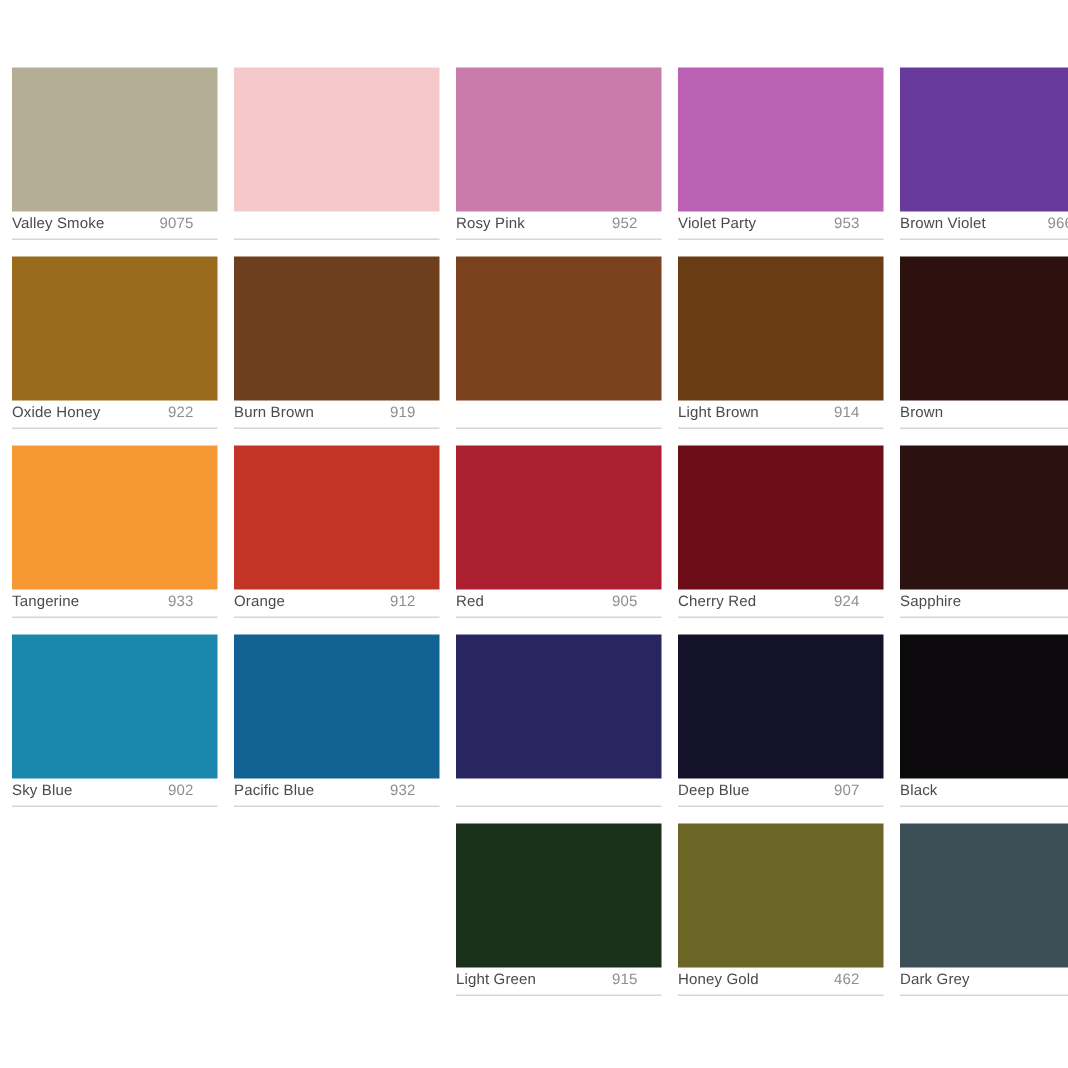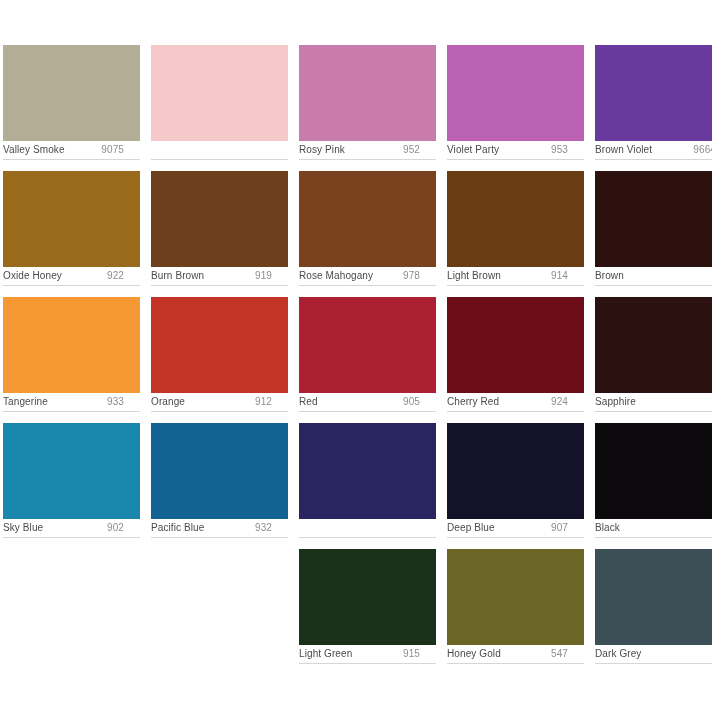--- a/index.html
+++ b/index.html
@@ -19,21 +19,21 @@
     height: 712px;
     background: #ffffff;
     box-sizing: border-box;
     padding: 45px 0 0 0;
   }
   .swatch-grid {
     display: grid;
     grid-template-columns: repeat(5, 137px);
     column-gap: 11px;
     row-gap: 11px;
-    padding-left: 3px;
+    padding-left: 8px;
   }
   .swatch-cell {
     width: 137px;
     height: 115px;
     position: relative;
     box-sizing: border-box;
   }
   .swatch-chip {
     width: 137px;
     height: 96px;
@@ -125,24 +125,20 @@
       <div class="swatch-cell">
         <div class="swatch-chip" style="background: rgb(110, 63, 29);"></div>
         <div class="swatch-caption">
           <span class="swatch-name">Burn Brown</span>
           <span class="swatch-code">919</span>
         </div>
         <div class="swatch-rule"></div>
       </div>
       <div class="swatch-cell">
         <div class="swatch-chip" style="background: rgb(122, 65, 31);"></div>
-        <div class="swatch-caption">
-          <span class="swatch-name">Rose Mahogany</span>
-          <span class="swatch-code">978</span>
-        </div>
         <div class="swatch-rule"></div>
       </div>
       <div class="swatch-cell">
         <div class="swatch-chip" style="background: rgb(105, 60, 19);"></div>
         <div class="swatch-caption">
           <span class="swatch-name">Light Brown</span>
           <span class="swatch-code">914</span>
         </div>
         <div class="swatch-rule"></div>
       </div>
@@ -234,21 +230,21 @@
         <div class="swatch-caption">
           <span class="swatch-name">Light Green</span>
           <span class="swatch-code">915</span>
         </div>
         <div class="swatch-rule"></div>
       </div>
       <div class="swatch-cell">
         <div class="swatch-chip" style="background: rgb(107, 101, 38);"></div>
         <div class="swatch-caption">
           <span class="swatch-name">Honey Gold</span>
-          <span class="swatch-code">547</span>
+          <span class="swatch-code">462</span>
         </div>
         <div class="swatch-rule"></div>
       </div>
       <div class="swatch-cell">
         <div class="swatch-chip" style="background: rgb(60, 79, 87);"></div>
         <div class="swatch-caption">
           <span class="swatch-name">Dark Grey</span>
         </div>
         <div class="swatch-rule"></div>
       </div>

